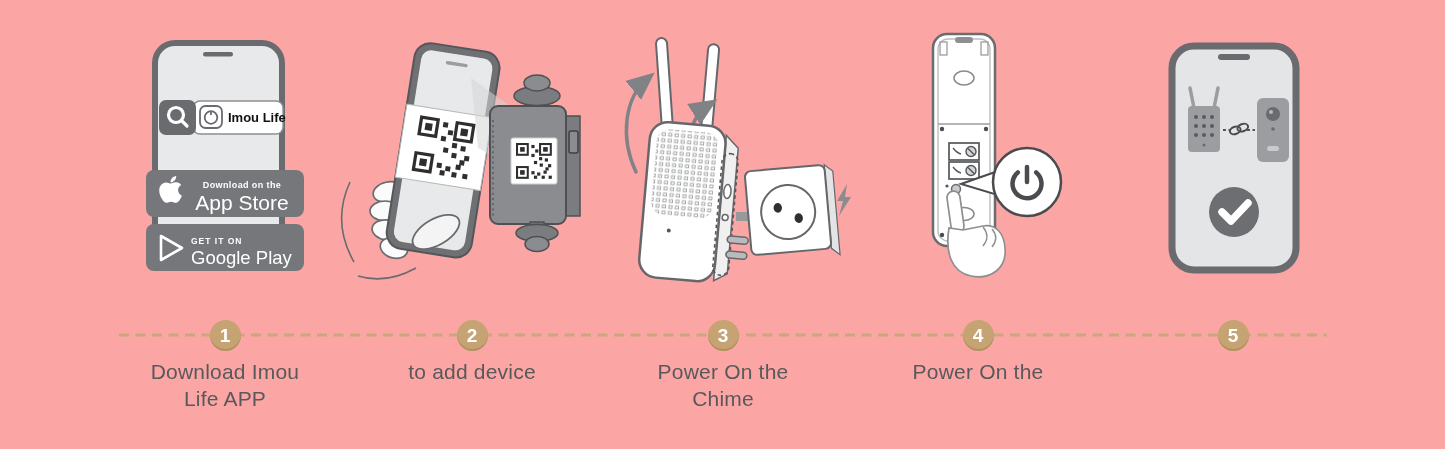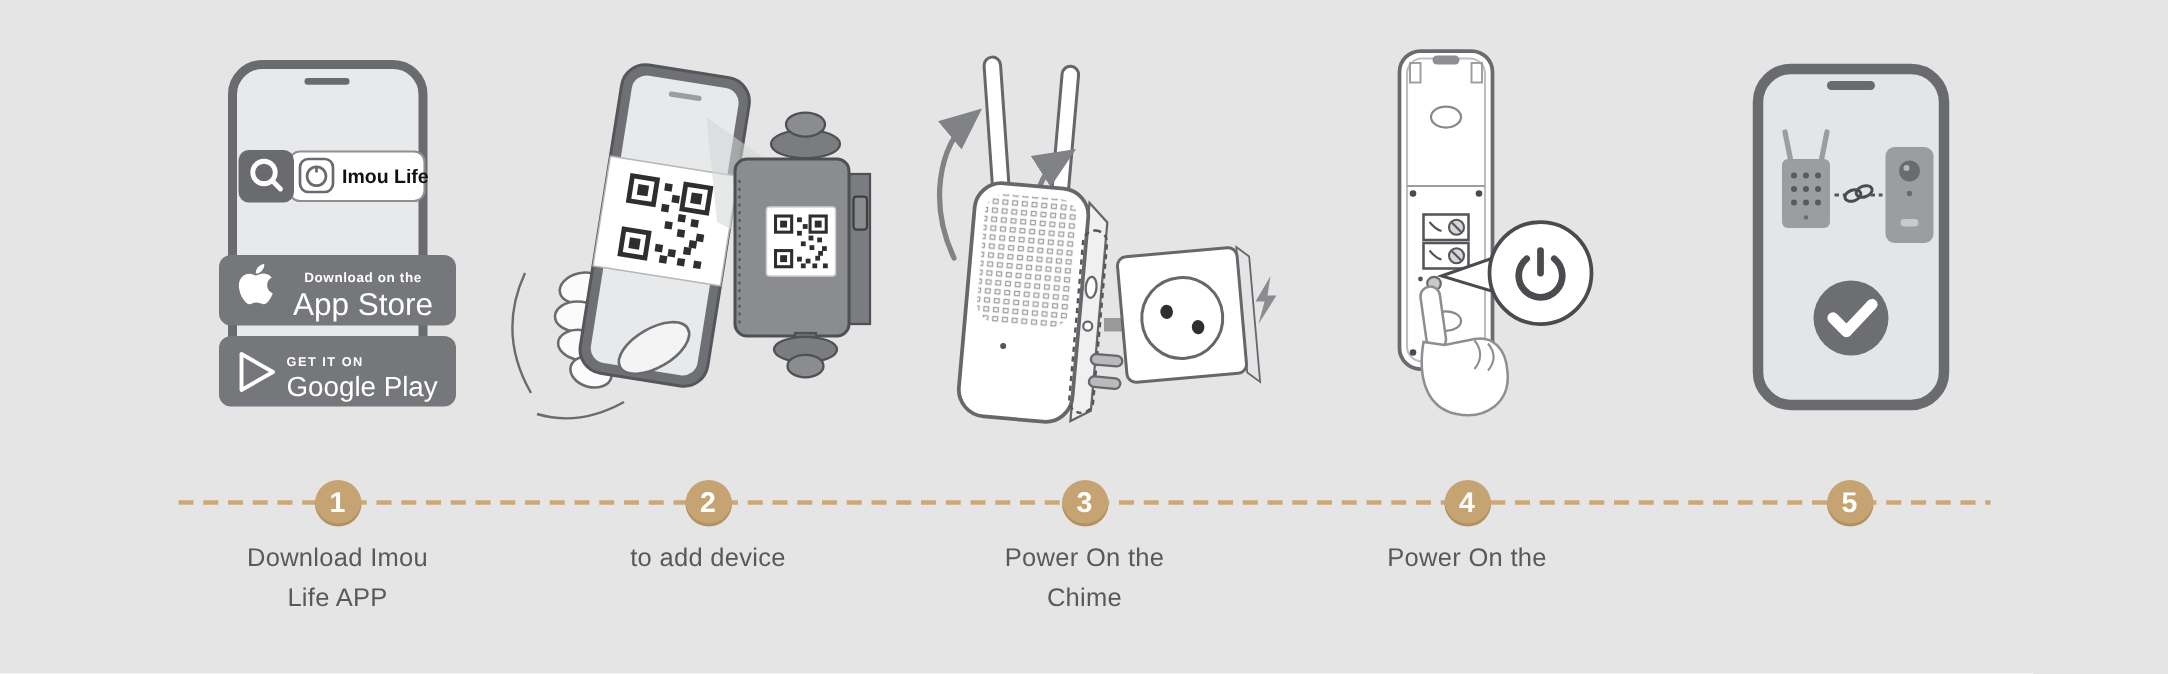--- a/index.html
+++ b/index.html
@@ -1,31 +1,31 @@
 <!DOCTYPE html>
 <html><head>
 <meta charset="utf-8">
 <style>
   html,body{margin:0;padding:0;background:#fff;}
   .stage{
-    position:relative;width:1445px;height:449px;background:#e5e5e5;overflow:hidden;
+    position:relative;width:1445px;height:449px;background:#fca5a5;overflow:hidden;
     font-family:"Liberation Sans","DejaVu Sans",sans-serif;
   }
   .art{position:absolute;}
   .art svg{display:block;font-family:"Liberation Sans","DejaVu Sans",sans-serif;}
   .timeline{position:absolute;}
   .num{
     position:absolute;top:319.5px;width:31px;height:31px;border-radius:50%;
     background:#C6A372;color:#ffffff;font-size:19px;font-weight:bold;
     line-height:31px;text-align:center;
     box-shadow:inset 0 -2px 0 rgba(120,90,40,.25);
   }
   .label{
     position:absolute;top:359px;width:260px;text-align:center;
-    color:#58595B;font-size:17px;line-height:26.5px;letter-spacing:.2px;
+    color:#58595B;font-size:21px;line-height:26.5px;letter-spacing:.2px;
   }
 </style>
 </head>
 <body>
 
 <div class="stage">
 
   <div class="art" style="left:143px;top:40px;width:165px;height:235px">
     <svg viewBox="0 0 165 235" width="165" height="235">
       <g>

